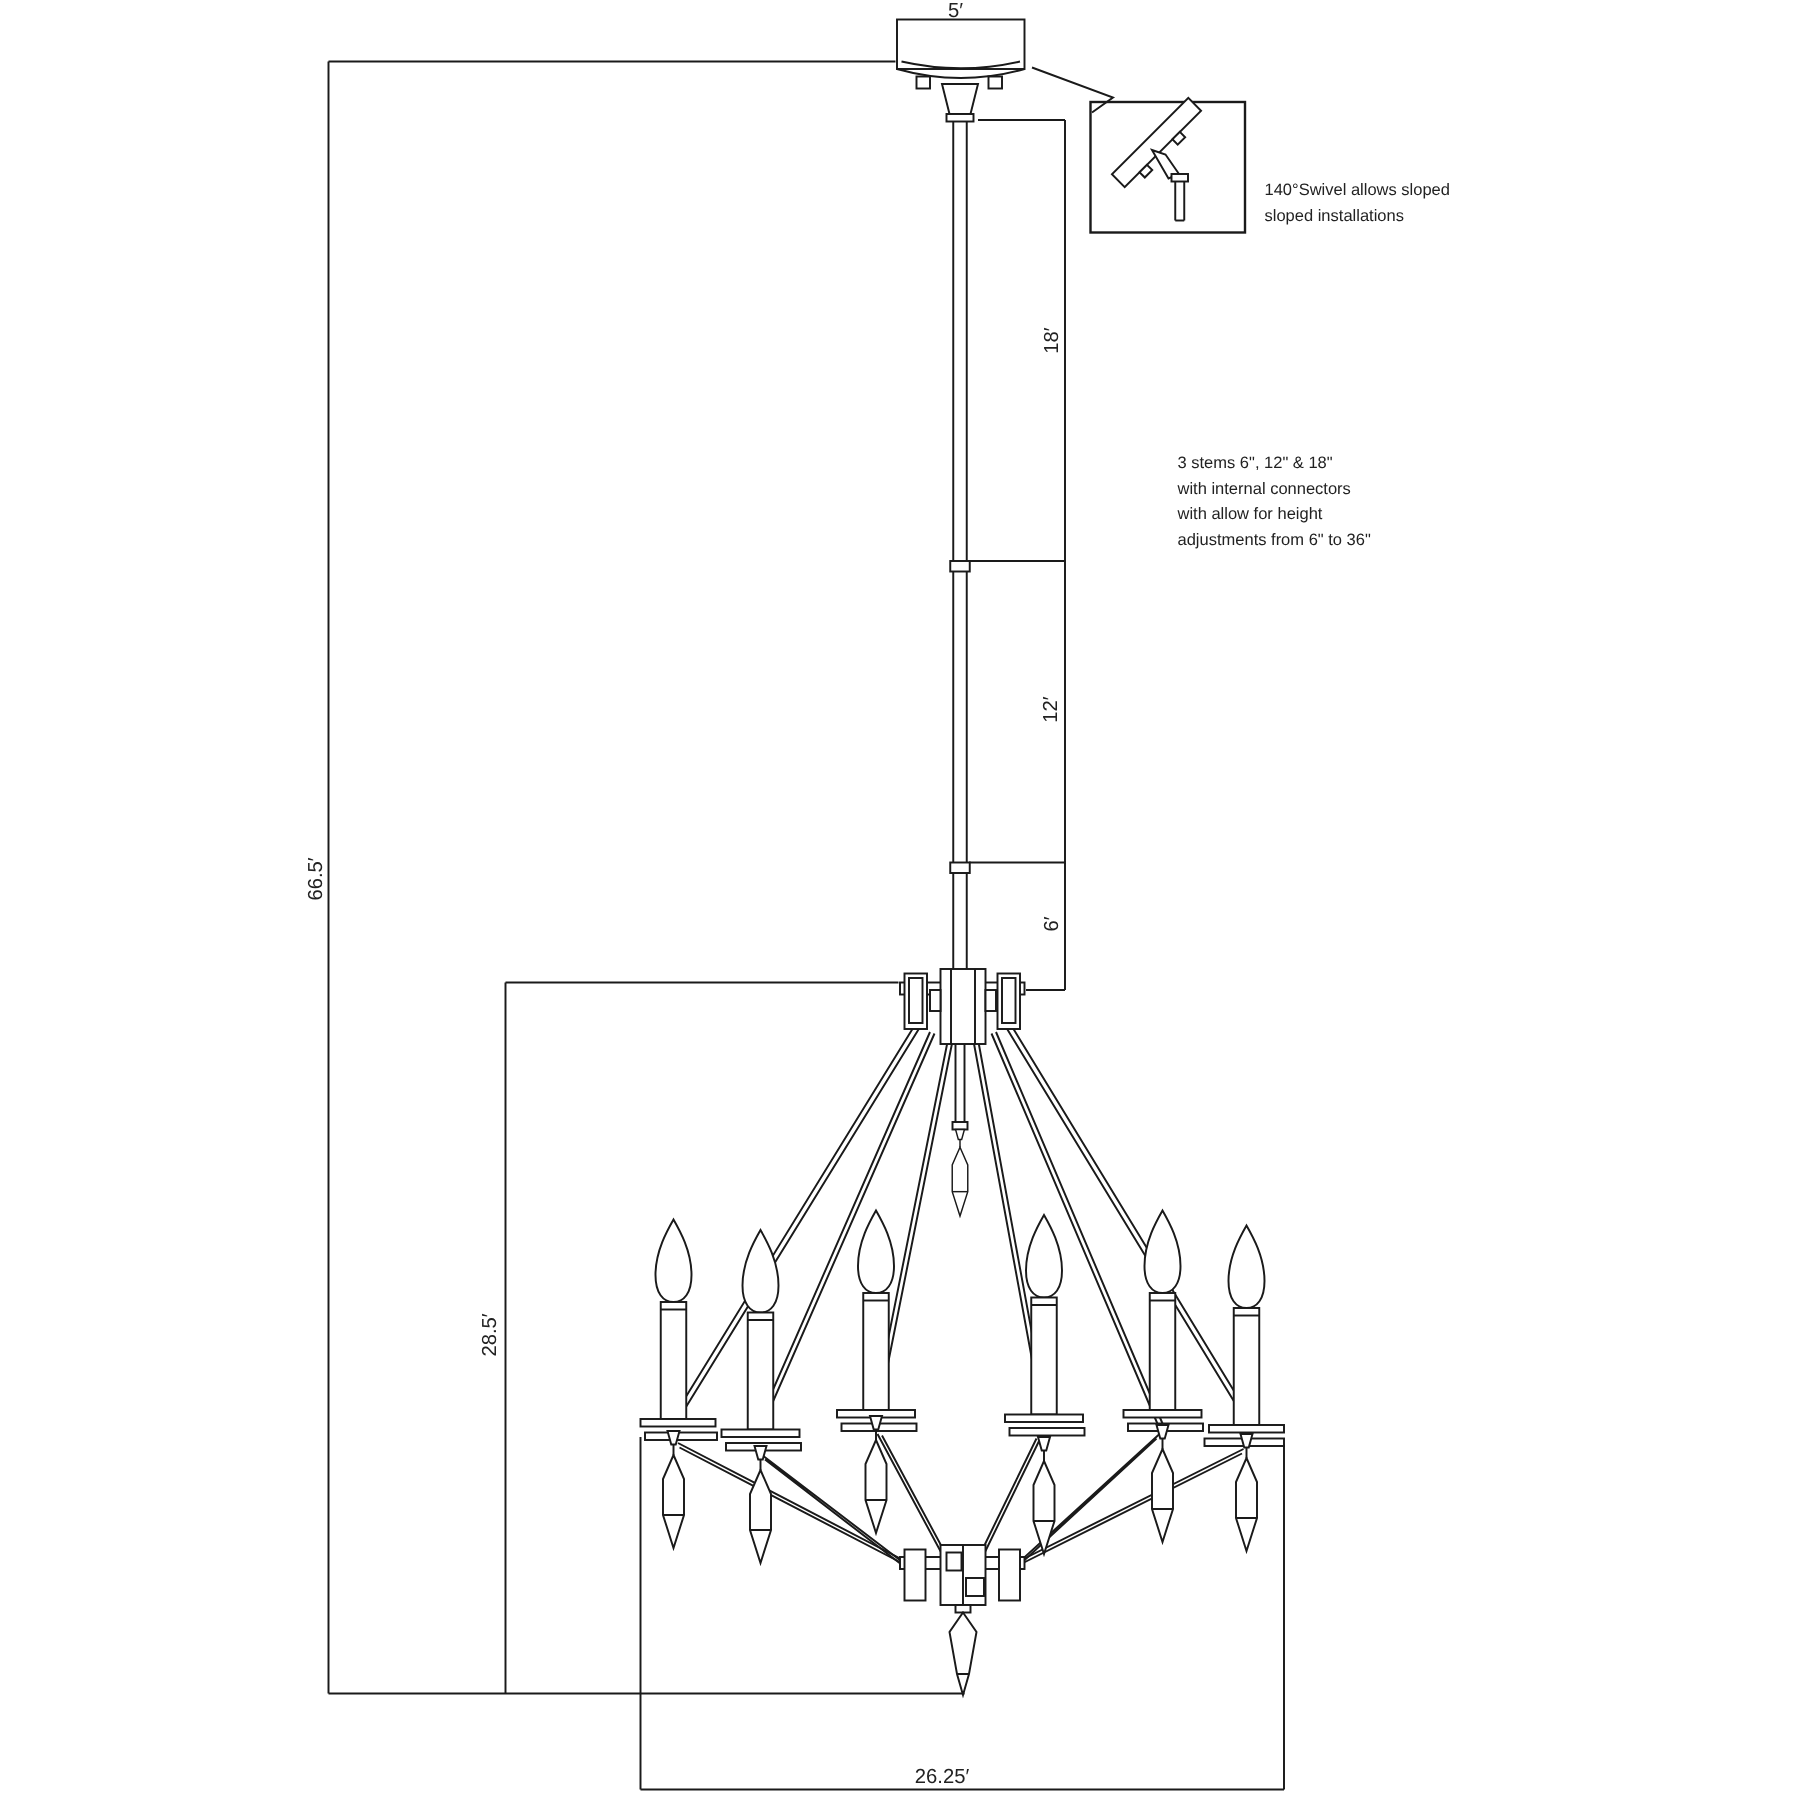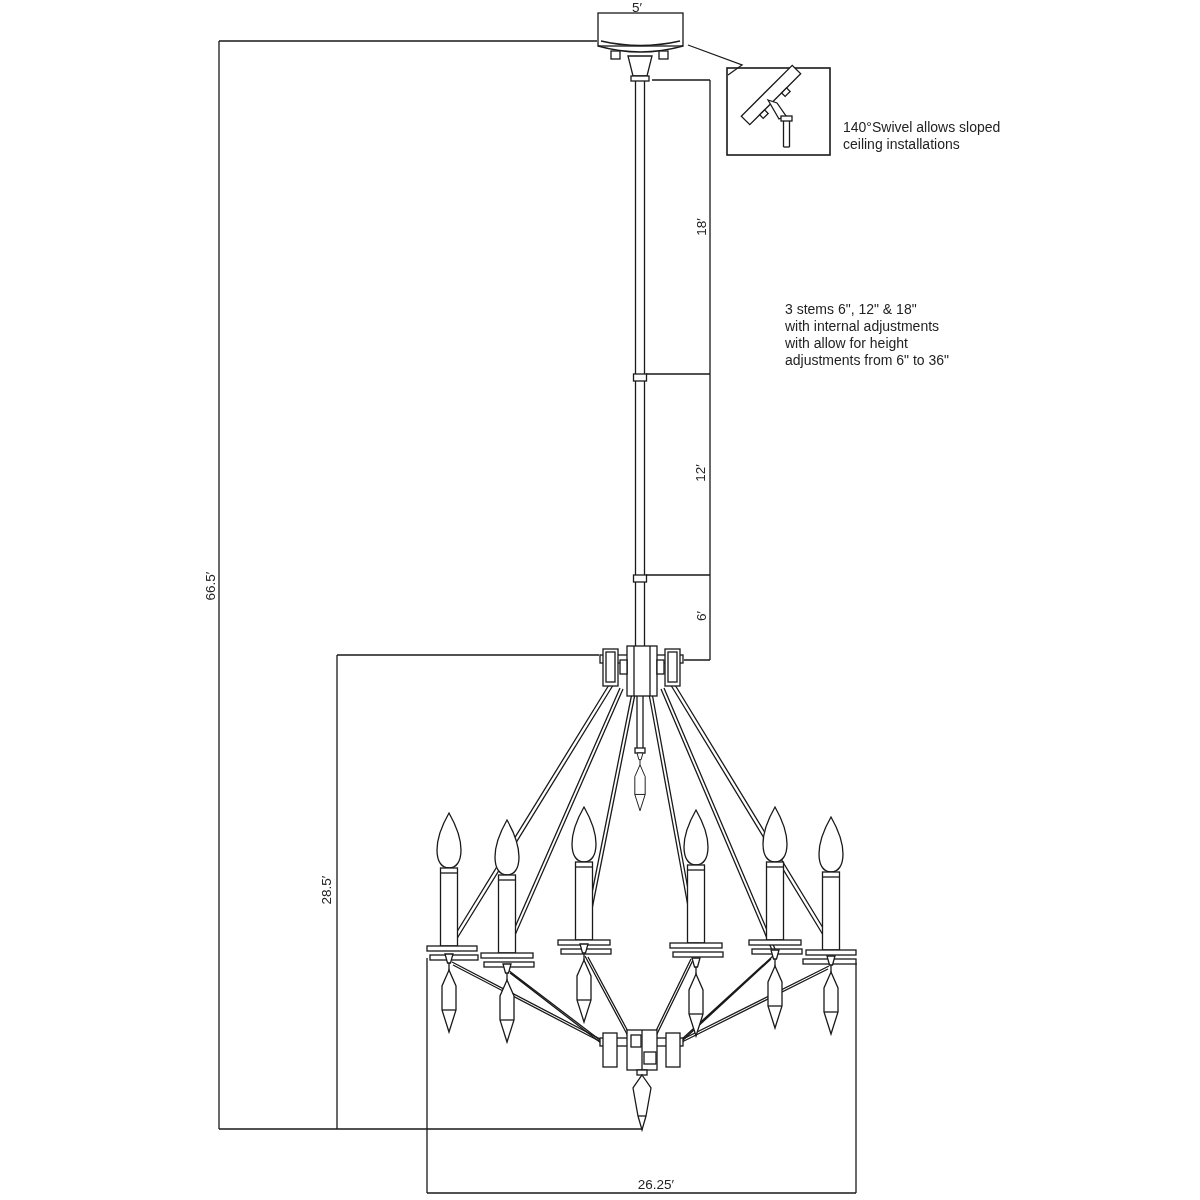--- a/index.html
+++ b/index.html
@@ -6,21 +6,21 @@
   .canvas{position:relative;width:1200px;height:1200px;background:#fff;overflow:hidden;
           font-family:"Liberation Sans",sans-serif;}
   svg{position:absolute;left:0;top:0;}
   svg *{stroke:#1a1a1a;fill:none;stroke-width:1.3;}
   svg .dim{stroke-width:1.1;}
   svg .solid{fill:#ffffff;}
   svg .box{stroke-width:1.6;}
   .lbl{position:absolute;font-size:13.5px;color:#222;white-space:nowrap;
        transform:translate(-50%,-50%);}
   .rot{transform:translate(-50%,-50%) rotate(-90deg);}
-  .note{position:absolute;font-size:14px;line-height:17px;color:#222;white-space:nowrap;}
+  .note{position:absolute;font-size:11px;line-height:17px;color:#222;white-space:nowrap;}
 </style>
 </head>
 <body>
 
 <div class="canvas">
 
   <svg width="1200" height="1200" viewBox="0 0 1200 1200">
 
     <defs>
       <g id="candle">
@@ -176,27 +176,27 @@
   <div class="lbl rot" style="left:701px;top:227px">18′</div>
 
   <div class="lbl rot" style="left:700px;top:473px">12′</div>
 
   <div class="lbl rot" style="left:701px;top:616px">6′</div>
 
   <div class="lbl rot" style="left:210px;top:586px">66.5′</div>
 
   <div class="lbl rot" style="left:326px;top:890px">28.5′</div>
 
-  <div class="lbl" style="left:656px;top:1184px">26.25′</div>
+  <div class="lbl" style="left:628px;top:1184px">26.25′</div>
 
   <div class="note" style="left:843px;top:119px">
     <div>140°Swivel allows sloped</div>
-    <div>ceiling installations</div>
+    <div>sloped installations</div>
   </div>
 
   <div class="note" style="left:785px;top:301px">
     <div>3 stems 6", 12" &amp; 18"</div>
-    <div>with internal adjustments</div>
+    <div>with internal connectors</div>
     <div>with allow for height</div>
     <div>adjustments from 6" to 36"</div>
   </div>
 
 </div>
 
 </body></html>

